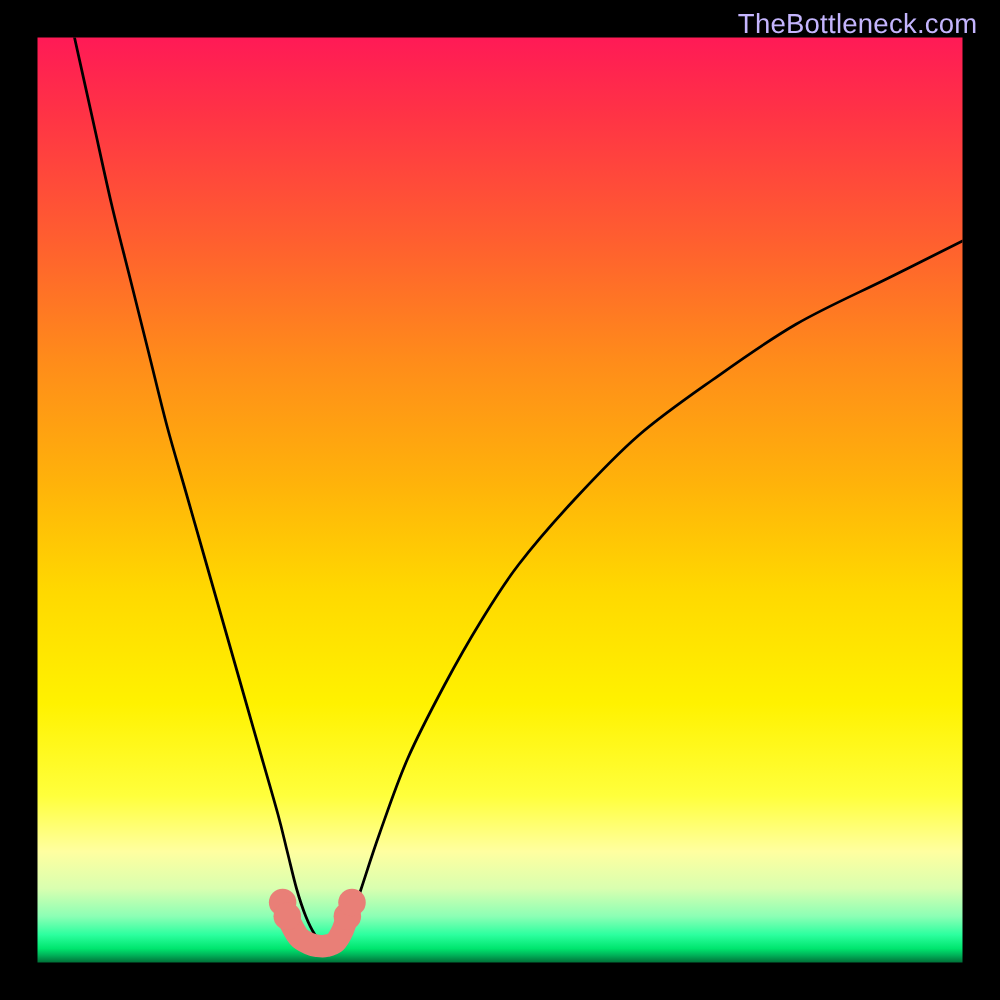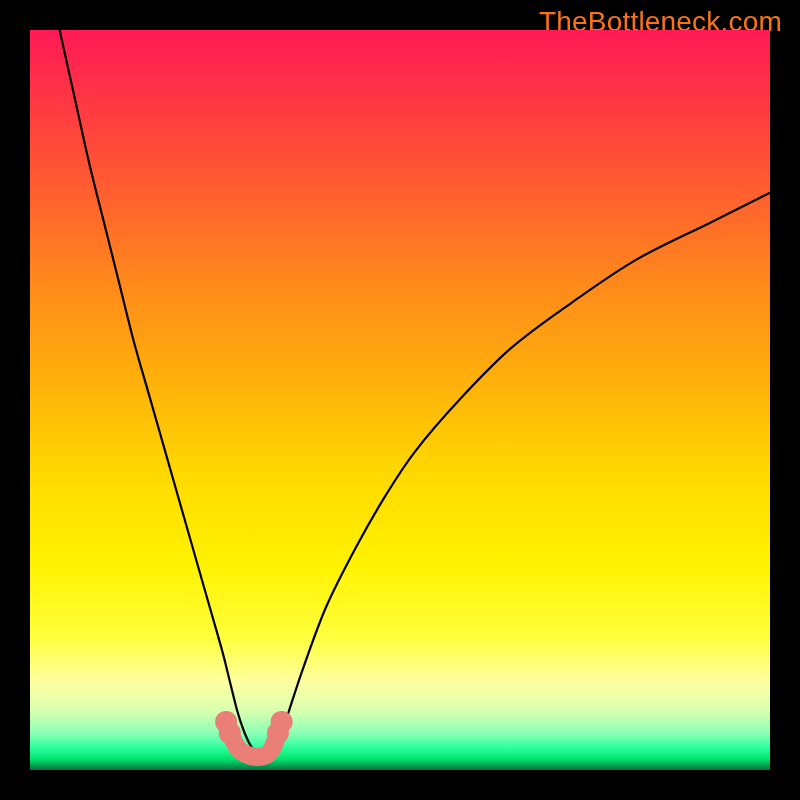--- a/index.html
+++ b/index.html
@@ -38,22 +38,22 @@
       #2cff9f 97%,
       #00e56e 98.5%,
       #00b259 99.2%,
       #007038 100%
     );
   }
   .watermark {
     position: absolute;
     top: 6px;
     right: 18px;
-    color: #f97316;
-    font-size: 28px;
+    color: #c4b5fd;
+    font-size: 22px;
     font-weight: 400;
     letter-spacing: 0.2px;
     user-select: none;
   }
   svg.curves {
     position: absolute;
     left: 0;
     top: 0;
     width: 740px;
     height: 740px;

